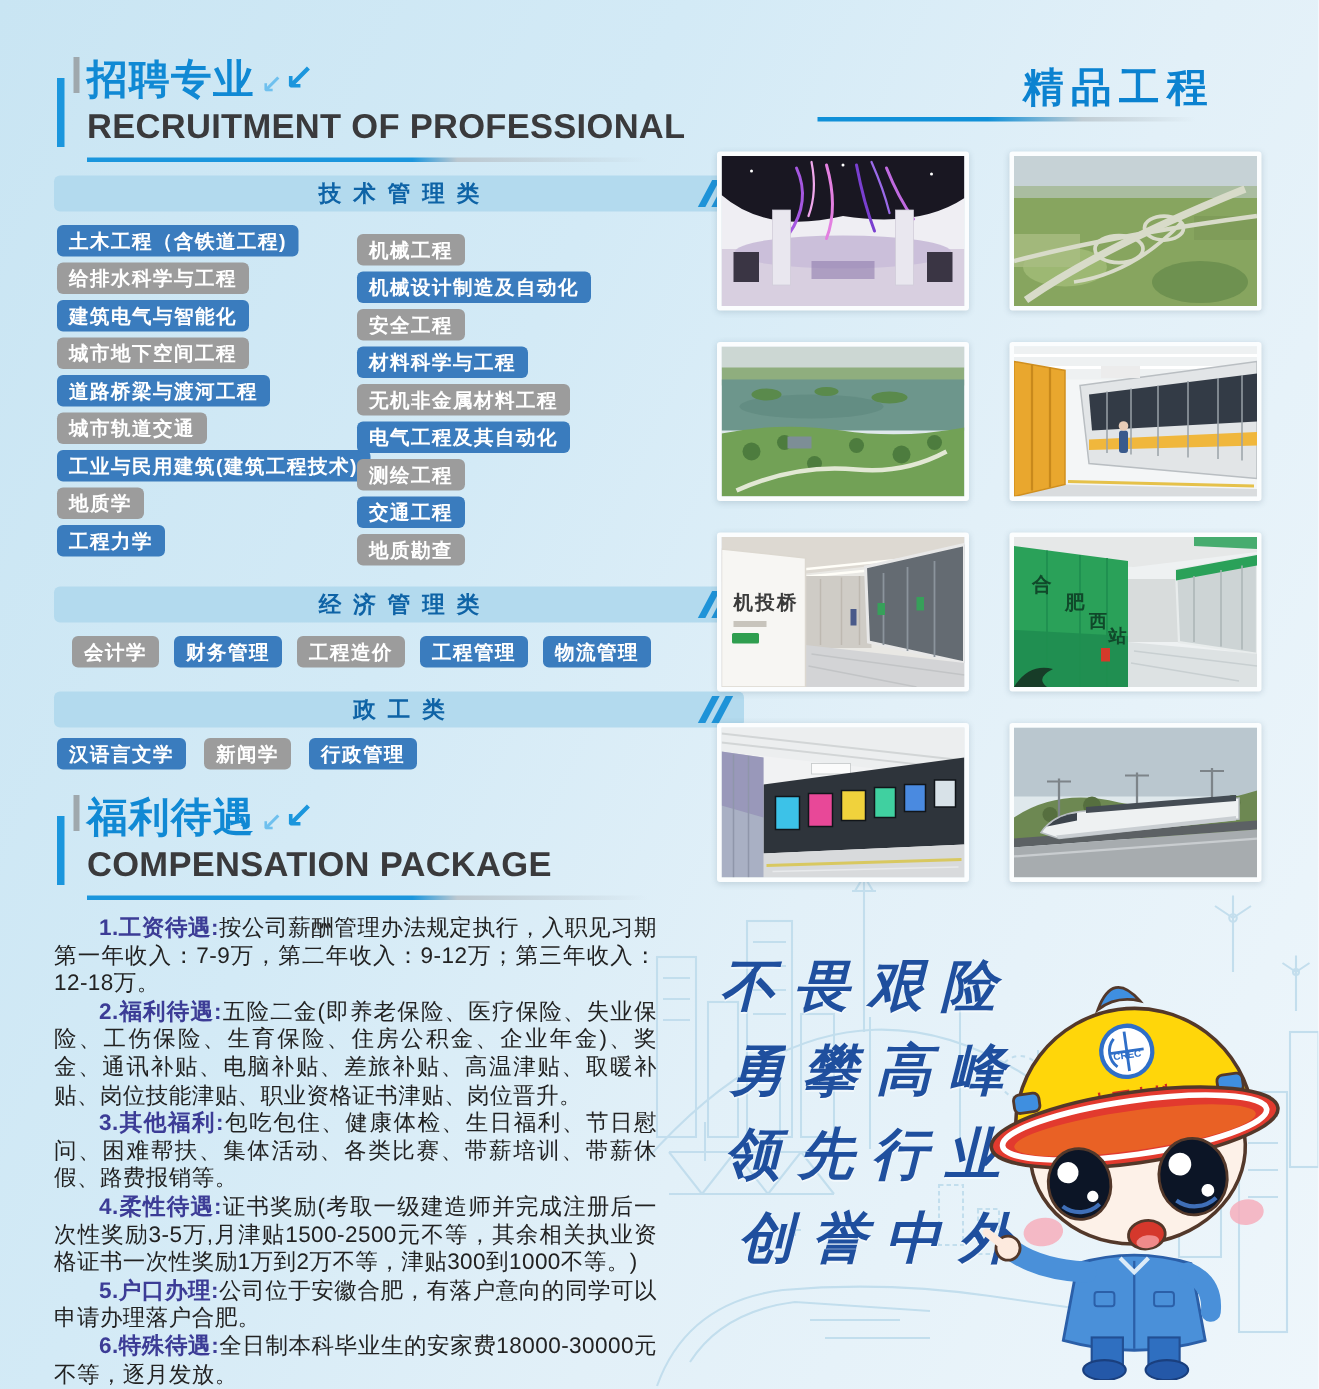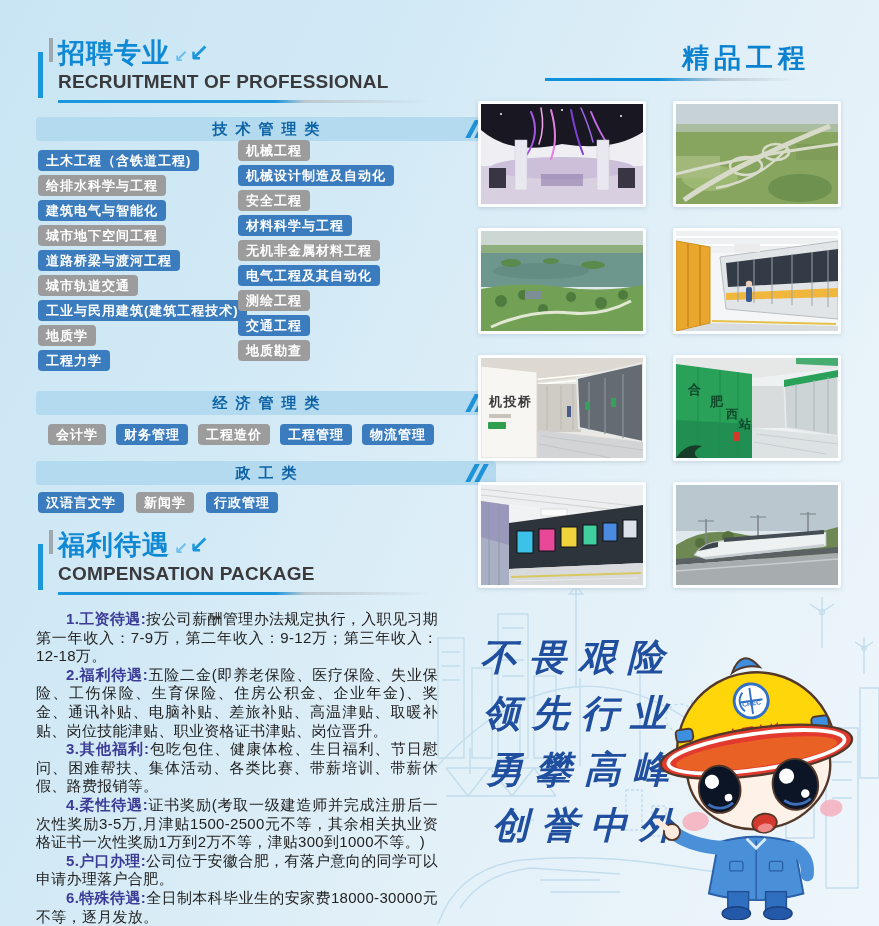--- a/index.html
+++ b/index.html
@@ -11,21 +11,21 @@
   .abs{position:absolute;}
 
   
   .sec-header{width:400px;position:absolute;left:36px;padding-left:22px;box-sizing:border-box;}
   .bar-gray{position:absolute;left:13px;top:0;width:4px;height:24px;background:#9fa8ad;}
   .bar-blue{position:absolute;left:2px;top:14px;width:5px;height:46px;background:#1b96dd;}
   .sec-title-zh{font-size:27px;font-weight:700;color:#1089d4;line-height:30px;letter-spacing:1px;display:flex;align-items:center;gap:4px;}
   .arrows{display:inline-flex;align-items:flex-end;color:#1b96dd;font-weight:700;line-height:1;}
   .arrow-sm{font-size:17px;color:#6fc0ee;}
   .arrow-lg{font-size:24px;color:#1b96dd;}
-  .sec-title-en{font-size:19px;font-weight:700;color:#3a3a3c;margin-top:3px;letter-spacing:.2px;white-space:nowrap;}
+  .sec-title-en{font-size:23px;font-weight:700;color:#3a3a3c;margin-top:3px;letter-spacing:.2px;white-space:nowrap;}
   .sec-divider{height:3px;margin-top:7px;width:374px;
     background:linear-gradient(90deg,#1b96dd 0%,#1b96dd 58%,#bcc8d0 66%,rgba(188,200,208,0) 100%);}
 
   
   .banner{position:absolute;left:36px;width:460px;height:24px;background:#b3daee;border-radius:4px;
     display:flex;align-items:center;justify-content:center;box-sizing:border-box;}
   .banner-text{font-size:15px;font-weight:700;color:#0e63a6;letter-spacing:8px;text-indent:8px;}
   .banner-slashes{position:absolute;right:12px;top:3px;display:flex;gap:4px;}
   .banner-slashes i{display:block;width:5px;height:18px;background:#1e93d8;transform:skewX(-28deg);}
 
@@ -130,21 +130,21 @@
     <span class="tag tag-blue">土木工程（含铁道工程)</span>
     <span class="tag tag-gray">给排水科学与工程</span>
     <span class="tag tag-blue">建筑电气与智能化</span>
     <span class="tag tag-gray">城市地下空间工程</span>
     <span class="tag tag-blue">道路桥梁与渡河工程</span>
     <span class="tag tag-gray">城市轨道交通</span>
     <span class="tag tag-blue">工业与民用建筑(建筑工程技术)</span>
     <span class="tag tag-gray">地质学</span>
     <span class="tag tag-blue">工程力学</span>
   </div>
-<div class="abs tag-col" style="left:238px;top:140px;">
+<div class="abs tag-col" style="left:238px;top:156px;">
     <span class="tag tag-gray">机械工程</span>
     <span class="tag tag-blue">机械设计制造及自动化</span>
     <span class="tag tag-gray">安全工程</span>
     <span class="tag tag-blue">材料科学与工程</span>
     <span class="tag tag-gray">无机非金属材料工程</span>
     <span class="tag tag-blue">电气工程及其自动化</span>
     <span class="tag tag-gray">测绘工程</span>
     <span class="tag tag-blue">交通工程</span>
     <span class="tag tag-gray">地质勘查</span>
   </div>
@@ -368,22 +368,22 @@
       <path d="M18,70 Q26,58 44,56 L150,47 L150,61 L30,74 Z" fill="#eef1f2" stroke="#b8bec2" stroke-width="1"></path>
       <path d="M22,66 Q30,58 42,57 L42,62 Z" fill="#3c444c"></path>
       <path d="M48,53 L148,45 L148,49 L48,57 Z" fill="#444c54"></path>
       <path d="M28,72 L148,59 L148,62 L30,74 Z" fill="#c9ced2"></path>
     </svg>
   </div>
 </div>
 
 <div class="slogan">
   <div class="slogan-line" style="margin-left:0;">不畏艰险</div>
+  <div class="slogan-line" style="margin-left:6px;">勇攀高峰</div>
   <div class="slogan-line" style="margin-left:3px;">领先行业</div>
-  <div class="slogan-line" style="margin-left:6px;">勇攀高峰</div>
   <div class="slogan-line" style="margin-left:12px;">创誉中外</div>
 </div>
 
 <svg class="mascot" viewBox="0 0 210 330">
 
   <g>
     <path d="M62,248 Q102,236 142,248 L152,302 Q102,316 52,302 Z" fill="#4a90d9" stroke="#2b5fa8" stroke-width="2"></path>
     <path d="M102,246 V308" stroke="#2b5fa8" stroke-width="1.6"></path>
     <rect x="74" y="268" width="14" height="10" rx="2" fill="none" stroke="#2b5fa8" stroke-width="1.4"></rect>
     <rect x="116" y="268" width="14" height="10" rx="2" fill="none" stroke="#2b5fa8" stroke-width="1.4"></rect>

